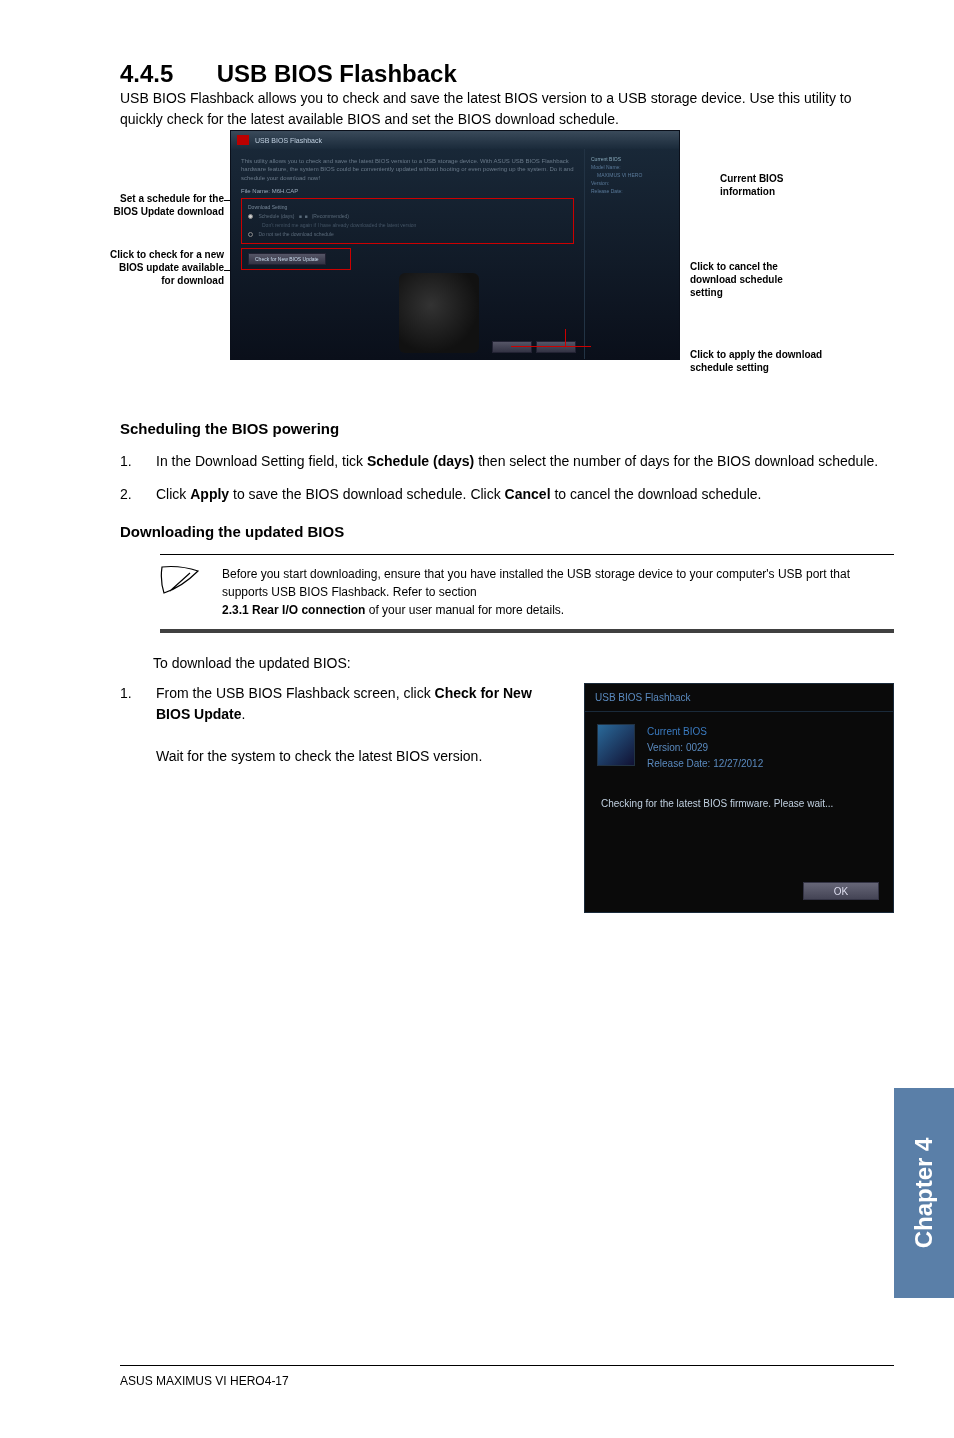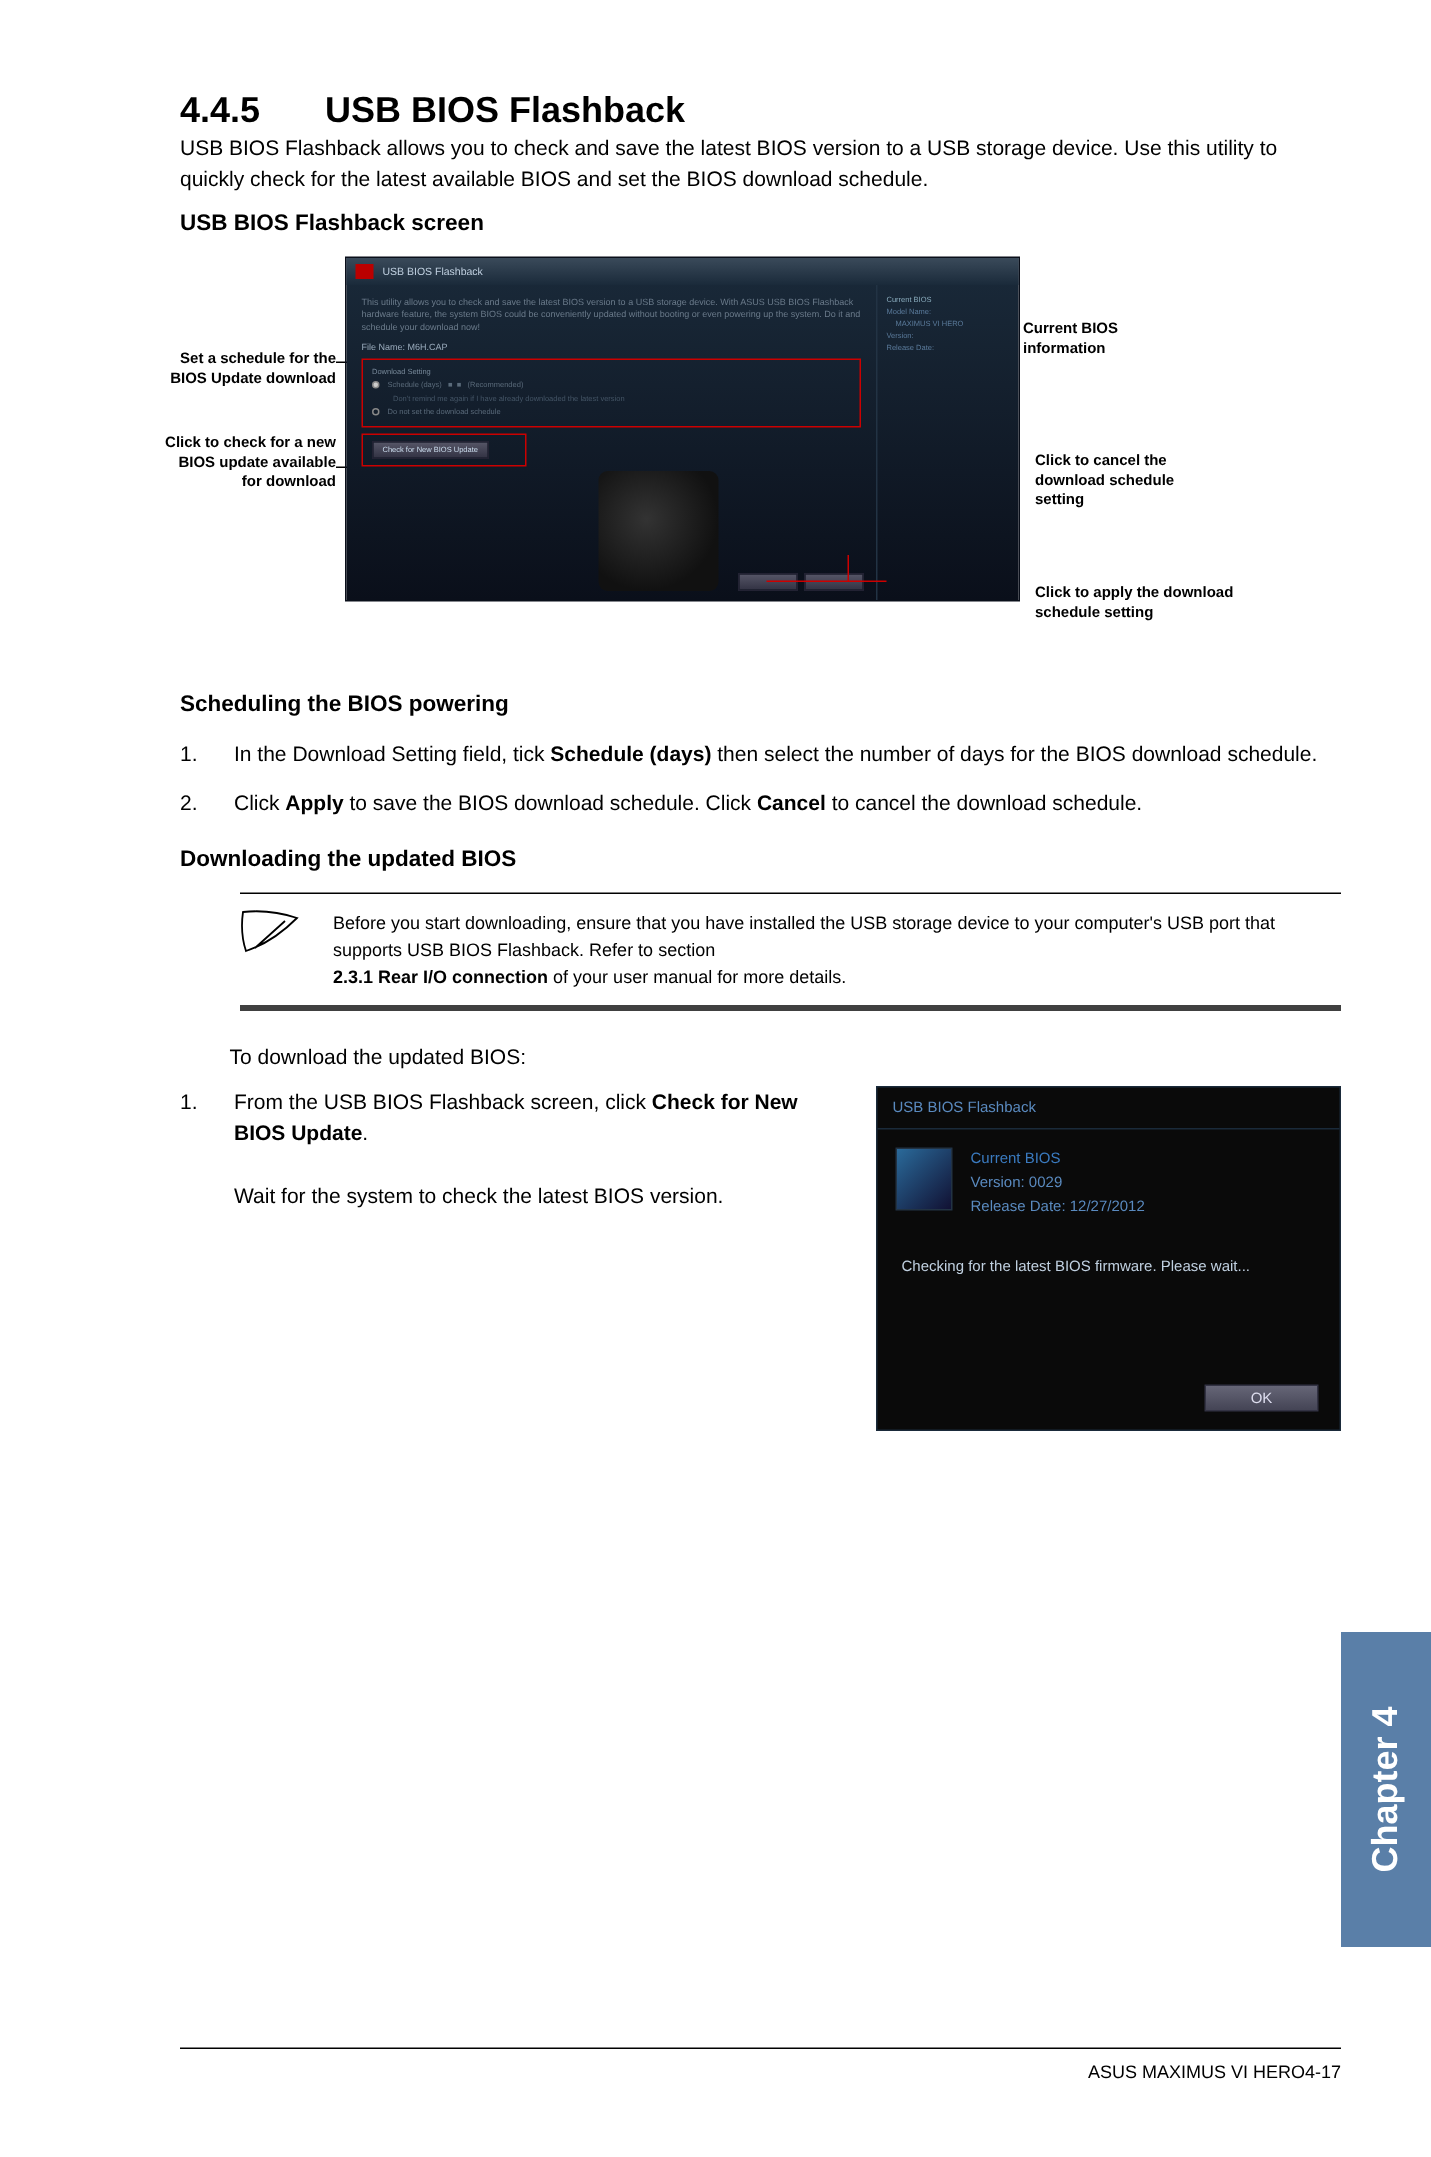--- a/index.html
+++ b/index.html
@@ -218,47 +218,46 @@
     }
     
     .footer {
       position: absolute;
       bottom: 50px;
       left: 120px;
       right: 60px;
       border-top: 1px solid #000;
       padding-top: 8px;
       display: flex;
-      justify-content: flex-end;
+      justify-content: flex-start;
       font-size: 12px;
     }
   </style>
 </head>
 <body>
 
 <div class="page">
 
   <h2 class="section-num">
     <span class="num">4.4.5</span>
     <span>USB BIOS Flashback</span>
   </h2>
 
   <p class="intro">USB BIOS Flashback allows you to check and save the latest BIOS version to a USB storage device. Use this utility to quickly check for the latest available BIOS and set the BIOS download schedule.</p>
 
-  <h3 class="sub">USB BIOS Flashback screen</h3>
 
   <div class="screenshot-wrap">
 
     <div class="side-label left" style="left:-14px; top:62px; width:118px;">Set a schedule for the BIOS Update download</div>
     <div class="pointer-line" style="left:104px; top:70px; width:10px;"></div>
 
     <div class="side-label left" style="left:-14px; top:118px; width:118px;">Click to check for a new BIOS update available for download</div>
     <div class="pointer-line" style="left:104px; top:140px; width:10px;"></div>
 
-    <div class="side-label" style="left:562px; top:42px; width:120px;">Current BIOS information</div>
+    <div class="side-label" style="left:600px; top:42px; width:120px;">Current BIOS information</div>
     <div class="side-label" style="left:570px; top:130px; width:120px;">Click to cancel the download schedule setting</div>
     <div class="side-label" style="left:570px; top:218px; width:140px;">Click to apply the download schedule setting</div>
 
     <div class="screenshot">
       <div class="titlebar">
         <div class="mini-icon"></div>
         <span>USB BIOS Flashback</span>
       </div>
       <div class="body-area">
         <div class="left-pane">

